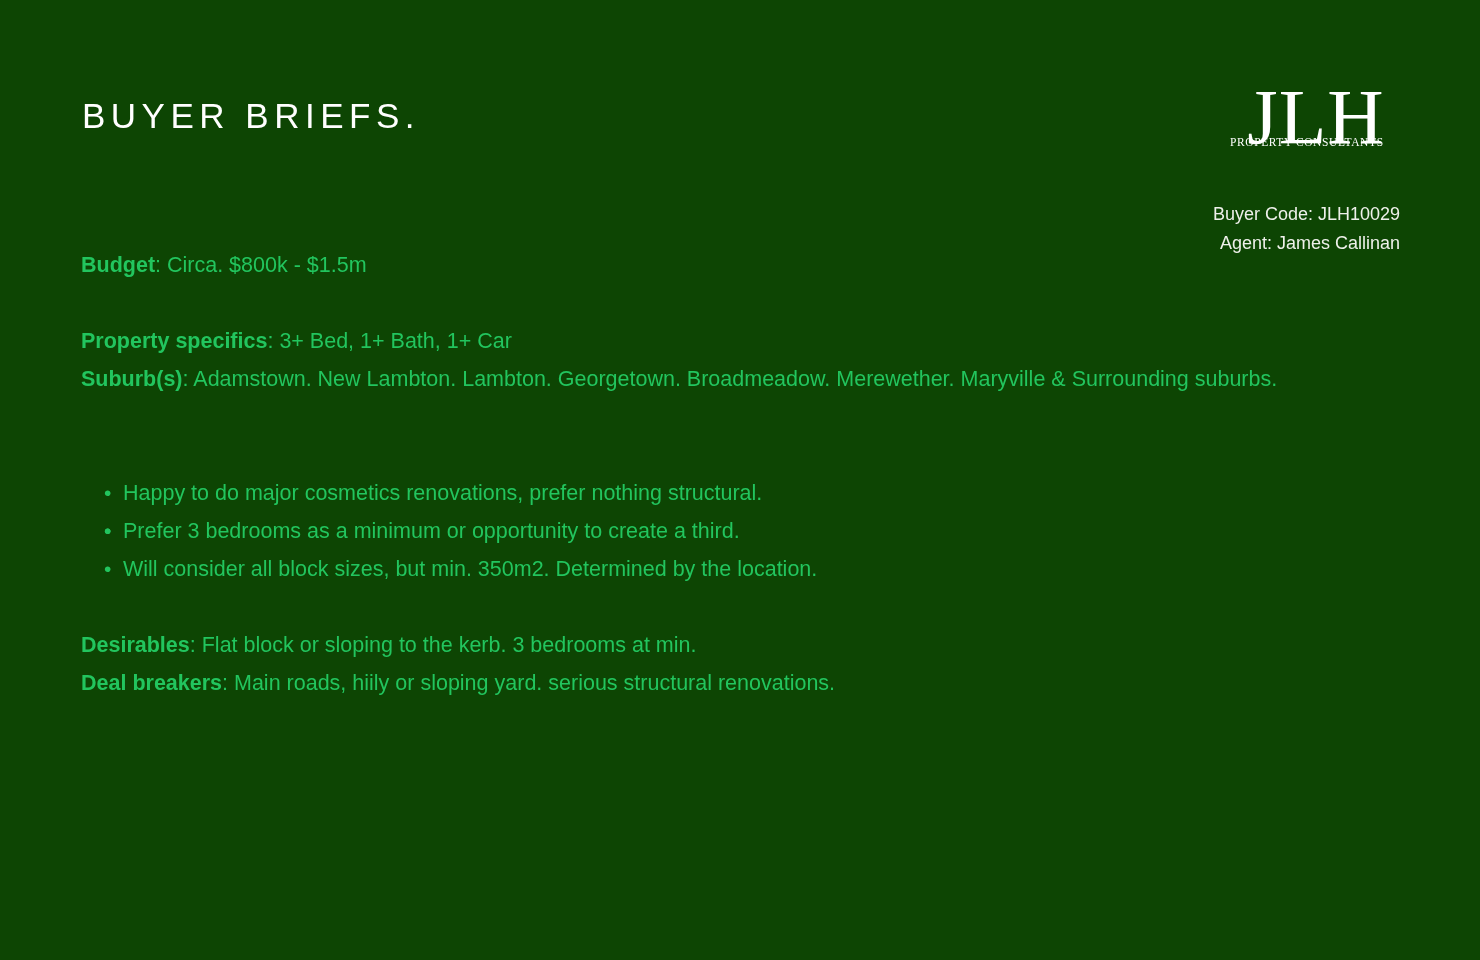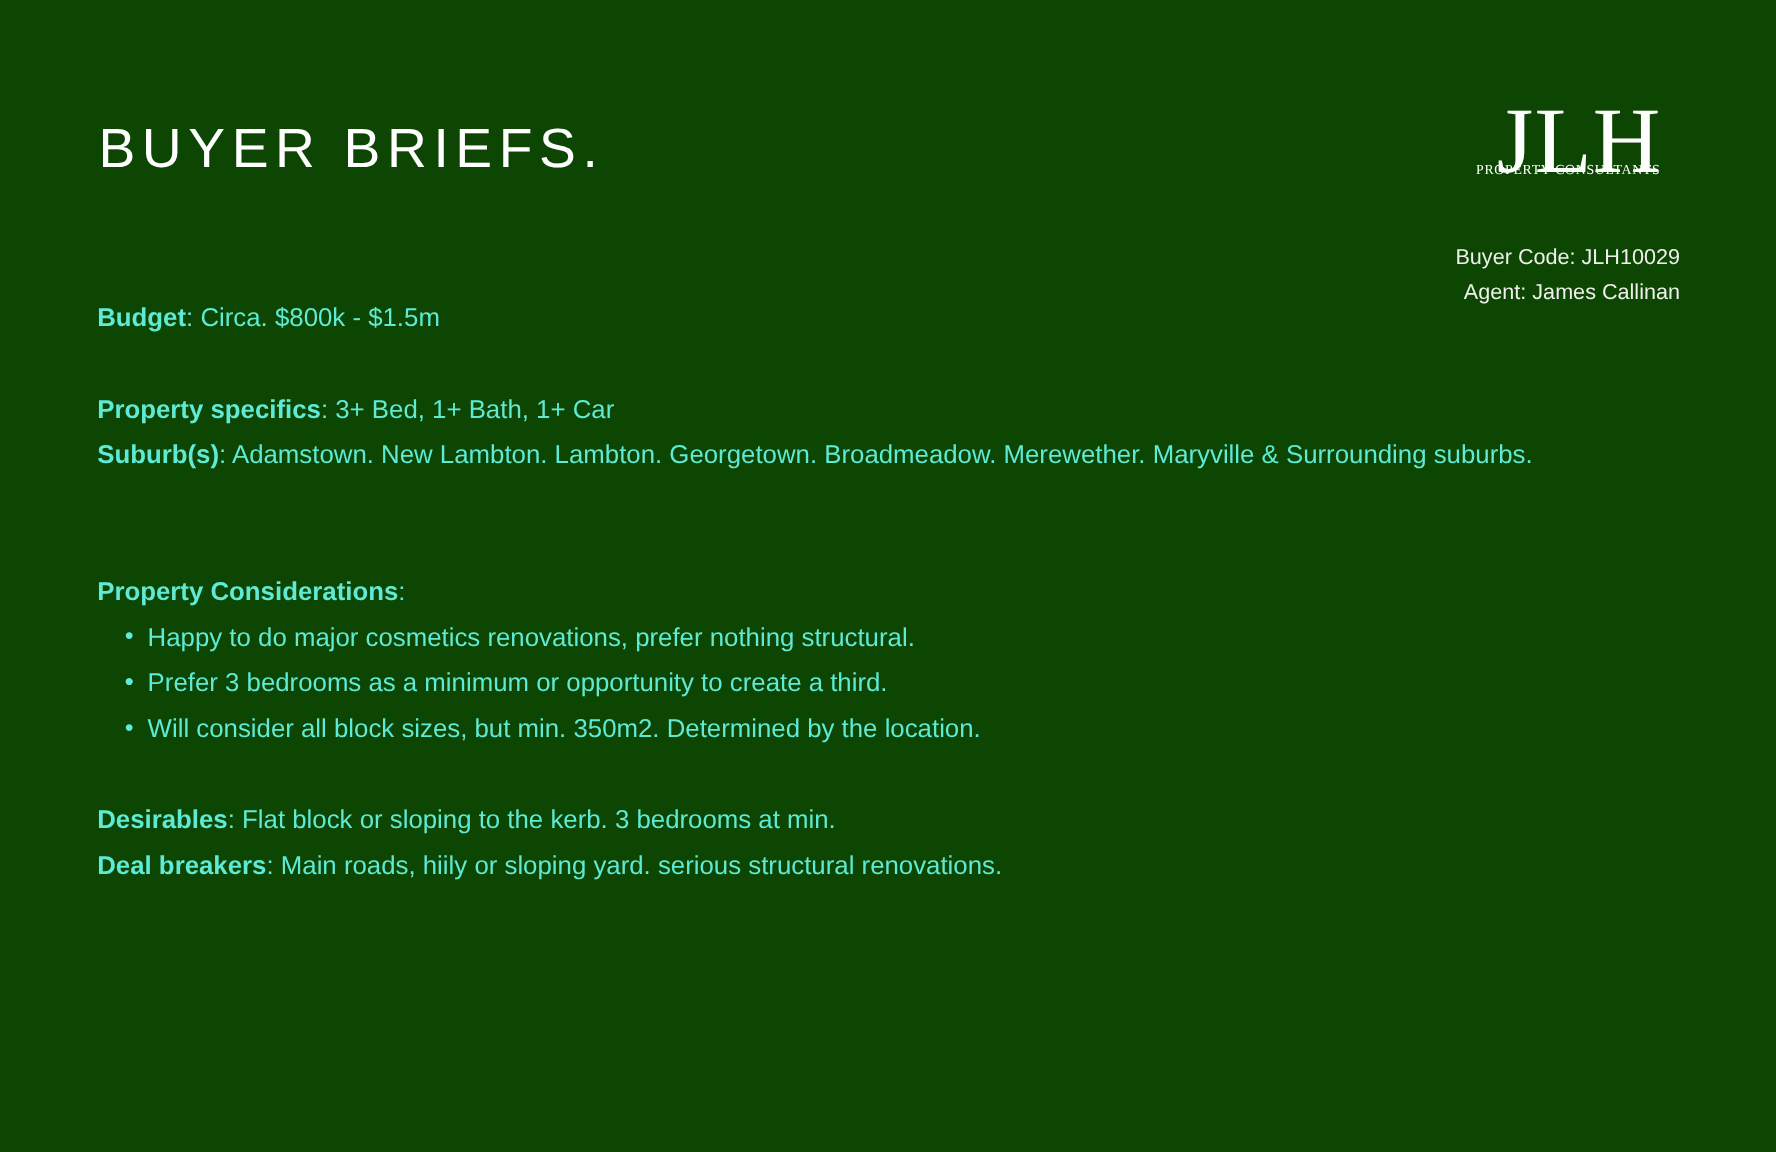--- a/index.html
+++ b/index.html
@@ -15,21 +15,21 @@
     font-family: "Liberation Sans", sans-serif;
     color: #fbfaf6;
     position: relative;
   }
 
   
   .page-title {
     position: absolute;
     left: 82px;
     top: 96px;
-    font-size: 46px;
+    font-size: 35px;
     font-weight: 300;
     letter-spacing: 5.5px;
     color: #ffffff;
     white-space: nowrap;
   }
 
   .logo-block {
     position: absolute;
     right: 78px;
     top: 80px;
@@ -69,21 +69,21 @@
   }
 
   
   .content {
     position: absolute;
     left: 81px;
     top: 246px;
     width: 1320px;
     font-size: 21.5px;
     line-height: 1.0;
-    color: #5eead4;
+    color: #22c55e;
   }
 
   .line {
     font-size: 21.5px;
     line-height: 38px;
     font-weight: 400;
   }
 
   .line b,
   .label {
@@ -147,23 +147,20 @@
 
   <div class="line suburbs-line">
     <span class="label">Suburb(s)</span><span>: </span><span>Adamstown. New Lambton. Lambton. Georgetown. Broadmeadow. Merewether. Maryville &amp; Surrounding suburbs.</span>
   </div>
 
   <div class="gap-lg"></div>
 
 
   <div class="gap-lg"></div>
 
-  <div class="line">
-    <span class="label">Property Considerations</span><span>:</span>
-  </div>
 
   <ul class="bullets">
     <li>
       <span class="dot">•</span>
       <span>Happy to do major cosmetics renovations, prefer nothing structural.</span>
     </li>
     <li>
       <span class="dot">•</span>
     </li>
     <li>

